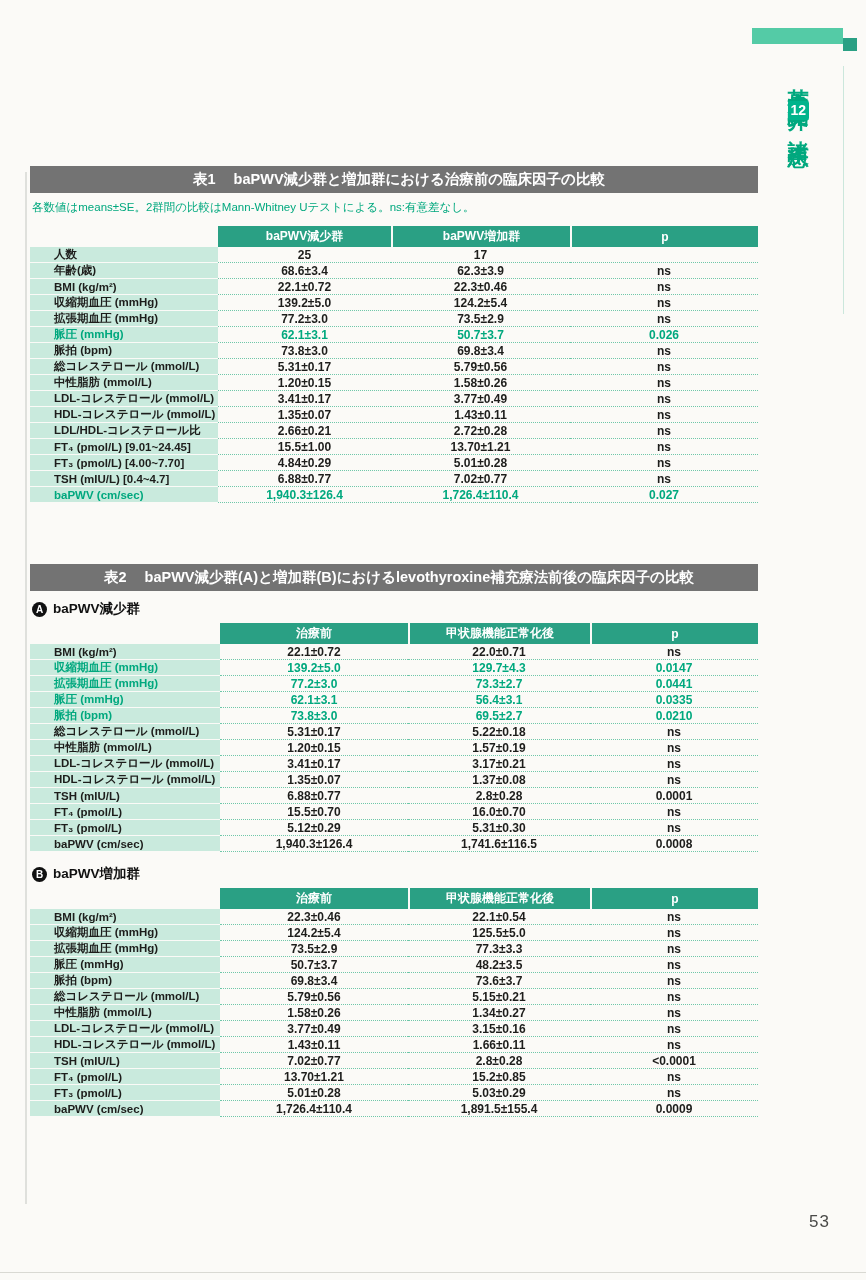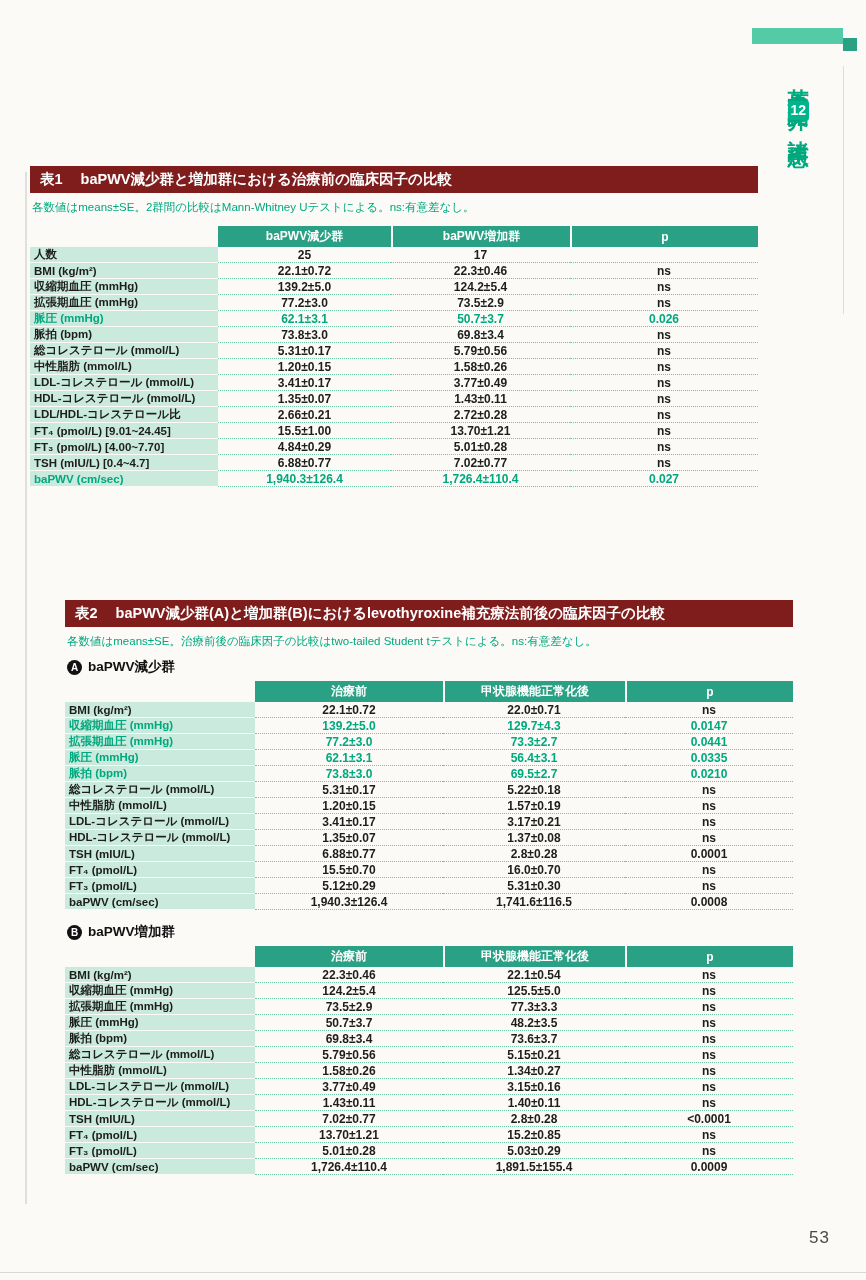--- a/index.html
+++ b/index.html
@@ -31,26 +31,26 @@
     border-radius:2px; margin:5px 0 4px 0; letter-spacing:0;
   }
 
   
   .gutter-line { position:absolute; left:25px; top:172px; width:2px; height:1032px; background:rgba(150,158,150,0.28); }
   .page-edge   { position:absolute; left:0; bottom:7px; width:100%; height:1px; background:#d9d9d3; }
 
   
   .block { position:absolute; left:30px; width:728px; }
   #table1-block { top:166px; }
-  #table2-block { top:600px;margin-left:35px; }
+  #table2-block { top:564px; }
 
   .table-title {
-    background:#7f1d1d; color:#fff; font-weight:bold;
+    background:#737373; color:#fff; font-weight:bold;
     font-size:14.5px; height:27px; line-height:27px; padding-left:10px;
-    white-space:nowrap; overflow:hidden;
+    white-space:nowrap; overflow:hidden;text-align:center;
   }
   .table-tag { margin-right:18px; }
   .table-note {
     color:#00a87e; font-size:11.5px; font-weight:normal;
     margin:7px 0 0 2px; white-space:nowrap;
   }
 
   .section-label {
     display:flex; align-items:center; gap:6px;
     margin:9px 0 0 2px; font-size:13.5px; font-weight:bold; color:#111;
@@ -75,34 +75,34 @@
   #table2-block col.c-p     { width:168px; }
 
   thead th {
     background:#2aa084; color:#fff; font-weight:bold; font-size:12px;
     height:21px; text-align:center;
   }
   thead th.spacer { background:transparent; }
   thead th.sep { border-left:2px solid #fbfaf7; }
 
   tbody th.rowlabel {
-    background:#c9eadd; text-align:left; padding-left:4px;
+    background:#c9eadd; text-align:left; padding-left:24px;
     font-size:11.5px; font-weight:bold; color:#1d1d1b;
     height:16px; border-bottom:1px solid #fbfaf7;
     white-space:nowrap; overflow:hidden;
   }
   tbody td {
     text-align:center; font-size:12px; font-weight:bold; color:#1d1d1b;
     height:16px; border-bottom:1px dotted #6fc7a9;
     white-space:nowrap;
   }
   tr.hl th.rowlabel, tr.hl td { color:#00a87e; }
 
   .page-number {
-    position:absolute; right:36px; bottom:32px;
+    position:absolute; right:36px; bottom:48px;
     font-size:17px; color:#4a4a48; letter-spacing:1px;
   }
 </style>
 </head>
 <body>
 
 <div class="deco-bar"></div>
 <div class="deco-square"></div>
 <div class="sidebar-rule"></div>
 <div class="gutter-line"></div>
@@ -133,20 +133,26 @@
       </tr>
     </thead>
     <tbody>
         <tr>
           <th class="rowlabel">人数</th>
           <td>25</td>
           <td>17</td>
           <td></td>
         </tr>
         <tr>
+          <th class="rowlabel">年齢(歳)</th>
+          <td>68.6±3.4</td>
+          <td>62.3±3.9</td>
+          <td>ns</td>
+        </tr>
+        <tr>
           <th class="rowlabel">BMI (kg/m²)</th>
           <td>22.1±0.72</td>
           <td>22.3±0.46</td>
           <td>ns</td>
         </tr>
         <tr>
           <th class="rowlabel">収縮期血圧 (mmHg)</th>
           <td>139.2±5.0</td>
           <td>124.2±5.4</td>
           <td>ns</td>
@@ -224,21 +230,20 @@
           <td>0.027</td>
         </tr>
       </tbody>
   </table>
 </div>
 
 <div class="block" id="table2-block">
   <div class="table-title">
     <span class="table-tag">表2</span><span>baPWV減少群(A)と増加群(B)におけるlevothyroxine補充療法前後の臨床因子の比較</span>
   </div>
-  <div class="table-note">各数値はmeans±SE。治療前後の臨床因子の比較はtwo-tailed Student tテストによる。ns:有意差なし。</div>
 
   <div class="section-label">
     <span class="circle-badge">A</span>
     <span>baPWV減少群</span>
   </div>
   <table>
     <colgroup>
         <col class="c-label">
         <col class="c-v1">
         <col class="c-v2">
@@ -398,21 +403,21 @@
         </tr>
         <tr>
           <th class="rowlabel">LDL-コレステロール (mmol/L)</th>
           <td>3.77±0.49</td>
           <td>3.15±0.16</td>
           <td>ns</td>
         </tr>
         <tr>
           <th class="rowlabel">HDL-コレステロール (mmol/L)</th>
           <td>1.43±0.11</td>
-          <td>1.40±0.11</td>
+          <td>1.66±0.11</td>
           <td>ns</td>
         </tr>
         <tr>
           <th class="rowlabel">TSH (mIU/L)</th>
           <td>7.02±0.77</td>
           <td>2.8±0.28</td>
           <td>&lt;0.0001</td>
         </tr>
         <tr>
           <th class="rowlabel">FT₄ (pmol/L)</th>

